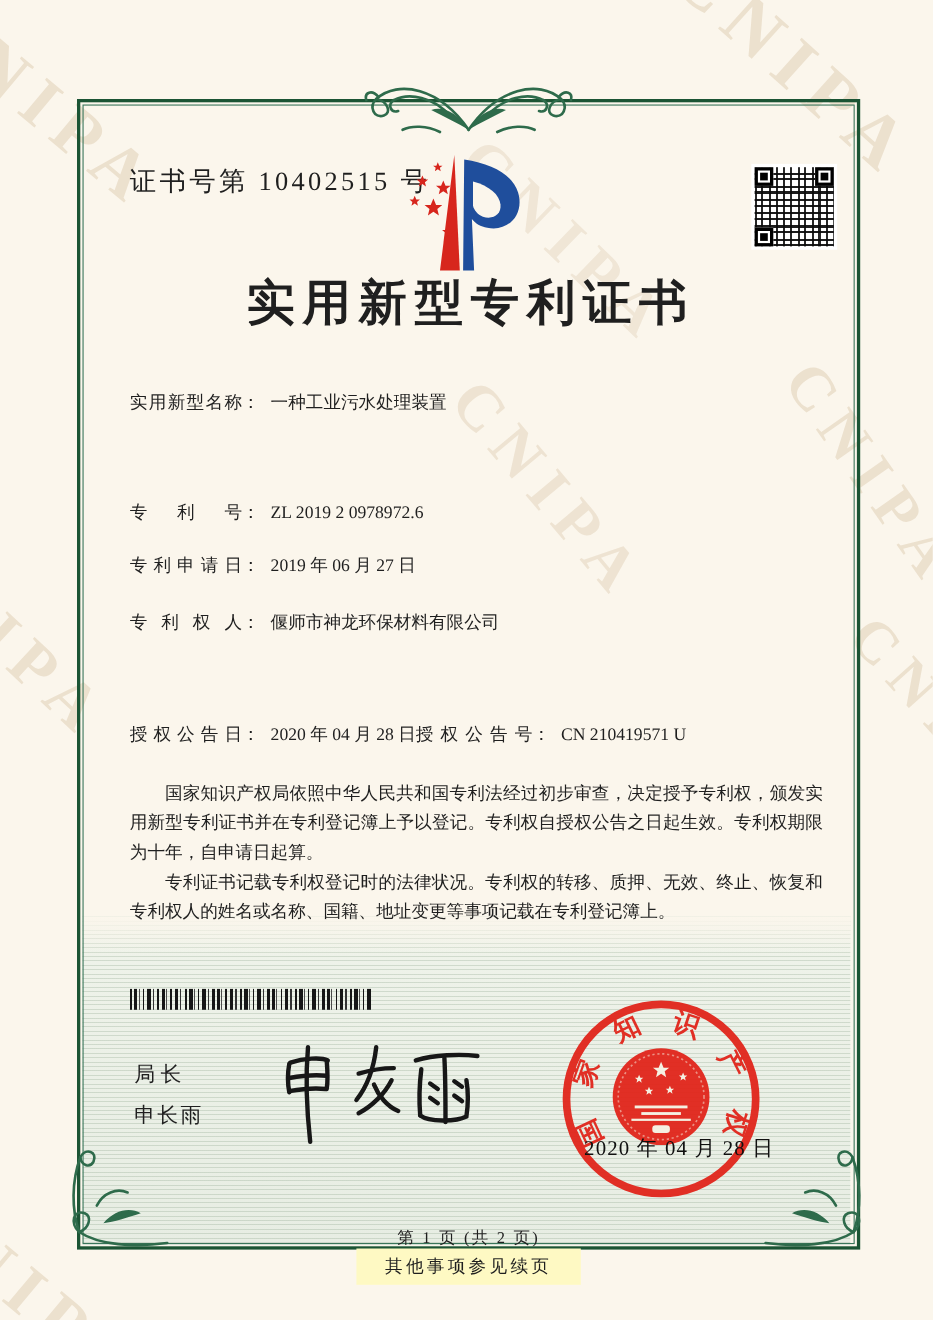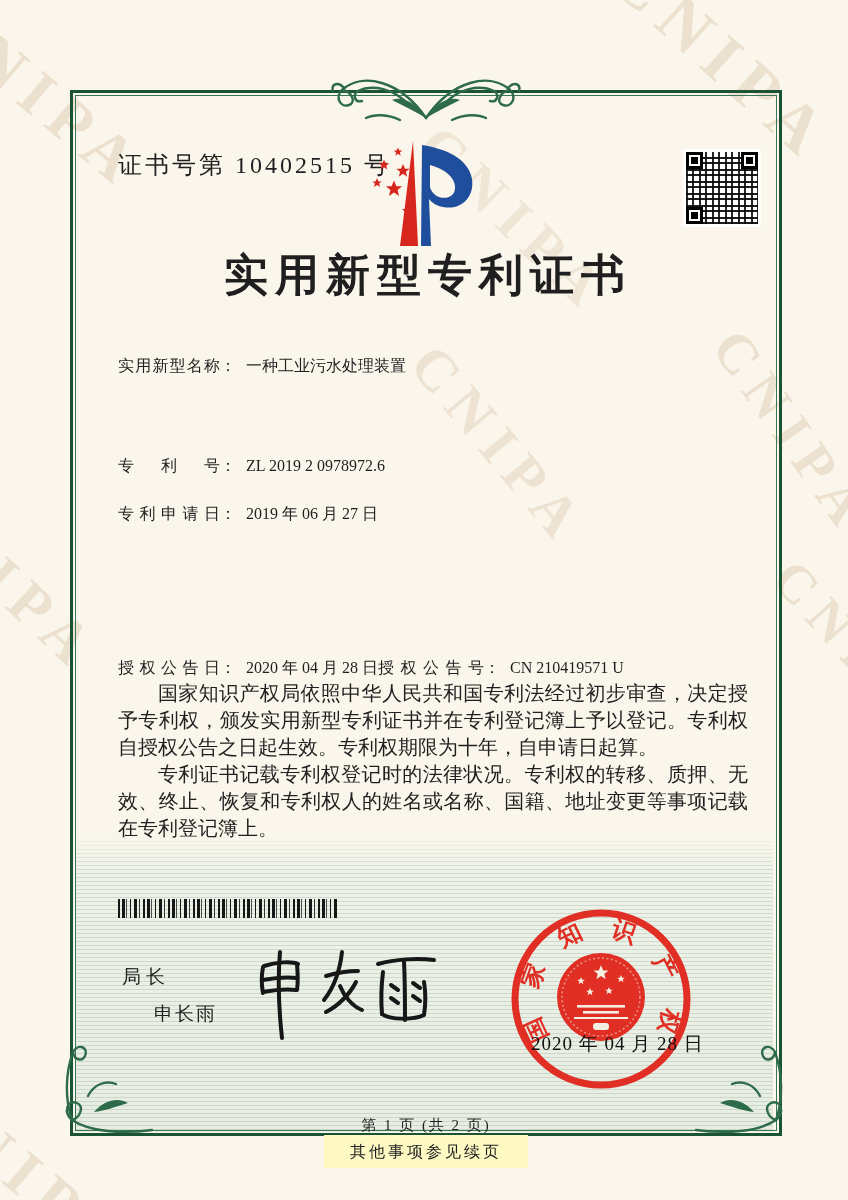--- a/index.html
+++ b/index.html
@@ -23,41 +23,41 @@
   .flip{transform:scaleX(-1);}
   
   .certno{left:118px;top:149px;font-size:24px;letter-spacing:3px;z-index:5;}
   .title{left:70px;top:246px;width:716px;text-align:center;font-size:44px;font-weight:bold;
          letter-spacing:7px;z-index:5;}
   .row{left:118px;font-size:16px;white-space:nowrap;z-index:5;}
   .flabel{display:inline-block;width:102px;text-align:justify;text-align-last:justify;}
   .flabel2{display:inline-block;width:106px;text-align:justify;text-align-last:justify;}
   .fvalue{margin-left:10px;}
   .grant2{}
-  .paras{left:118px;top:680px;width:630px;font-size:20px;line-height:27px;text-align:justify;z-index:5;}
+  .paras{left:118px;top:708px;width:630px;font-size:16px;line-height:27px;text-align:justify;z-index:5;}
   .paras p{margin:0;text-indent:2em;}
   
   .qr{left:683px;top:149px;width:78px;height:78px;background:#fff;z-index:5;}
   .qr-grid{position:absolute;inset:3px;background-color:#fff;background-image:
      repeating-linear-gradient(0deg,rgba(10,10,10,.92) 0 2px,transparent 2px 5px,rgba(10,10,10,.92) 5px 7px,transparent 7px 12px),
      repeating-linear-gradient(90deg,rgba(10,10,10,.88) 0 2px,transparent 2px 6px,rgba(10,10,10,.88) 6px 8px,transparent 8px 13px);}
   .qr-f{position:absolute;width:17px;height:17px;border:3px solid #000;background:#fff;box-sizing:border-box;}
   .qr-f::after{content:"";position:absolute;inset:2px;background:#000;}
   .qr-f.tl{left:3px;top:3px;} .qr-f.tr{right:3px;top:3px;} .qr-f.bl{left:3px;bottom:3px;}
   
   .barcode{left:118px;top:899px;width:221px;height:19px;z-index:5;background:
     repeating-linear-gradient(90deg,
       #161616 0 2px, rgba(0,0,0,0) 2px 4px,
       #161616 4px 7px, rgba(0,0,0,0) 7px 8px,
       #4c4c4c 8px 9px, rgba(0,0,0,0) 9px 12px,
       #161616 12px 13px, rgba(0,0,0,0) 13px 16px,
       #161616 16px 19px, rgba(0,0,0,0) 19px 21px,
       #333 21px 22px, rgba(0,0,0,0) 22px 25px);}
   .sig-title{left:122px;top:964px;font-size:19px;letter-spacing:5px;z-index:5;}
-  .sig-name{left:122px;top:1001px;font-size:19px;letter-spacing:2px;z-index:5;margin-left:32px;}
+  .sig-name{left:122px;top:1001px;font-size:19px;letter-spacing:2px;z-index:5;}
   .sig-svg{left:250px;top:940px;z-index:5;}
   .stamp{left:505px;top:903px;z-index:4;opacity:.95;}
   .stamp-date{left:531px;top:1031px;font-size:19px;letter-spacing:1px;color:#101010;z-index:6;}
   .pagenum{left:70px;top:1116px;width:712px;text-align:center;font-size:15px;letter-spacing:2px;z-index:5;}
   .note{left:324px;top:1135px;width:204px;height:33px;background:#fef9c3;text-align:center;
         line-height:33px;font-size:16px;letter-spacing:3px;z-index:5;}
 </style>
 </head>
 <body>
 
@@ -141,20 +141,23 @@
   <div class="abs title">实用新型专利证书</div>
 
   <div class="abs row" style="top:356px;">
     <span class="flabel">实用新型名称</span><span>：</span><span class="fvalue">一种工业污水处理装置</span>
   </div>
   <div class="abs row" style="top:456px;">
     <span class="flabel">专利号</span><span>：</span><span class="fvalue">ZL 2019 2 0978972.6</span>
   </div>
   <div class="abs row" style="top:504px;">
     <span class="flabel">专利申请日</span><span>：</span><span class="fvalue">2019 年 06 月 27 日</span>
+  </div>
+  <div class="abs row" style="top:556px;">
+    <span class="flabel">专利权人</span><span>：</span><span class="fvalue">偃师市神龙环保材料有限公司</span>
   </div>
   <div class="abs row" style="top:658px;">
     <span class="flabel">授权公告日</span><span>：</span><span class="fvalue">2020 年 04 月 28 日</span><span class="flabel2 grant2">授权公告号</span><span>：</span><span class="fvalue">CN 210419571 U</span>
   </div>
 
   <div class="abs paras">
     <p>国家知识产权局依照中华人民共和国专利法经过初步审查，决定授予专利权，颁发实用新型专利证书并在专利登记簿上予以登记。专利权自授权公告之日起生效。专利权期限为十年，自申请日起算。</p>
     <p>专利证书记载专利权登记时的法律状况。专利权的转移、质押、无效、终止、恢复和专利权人的姓名或名称、国籍、地址变更等事项记载在专利登记簿上。</p>
   </div>
 

